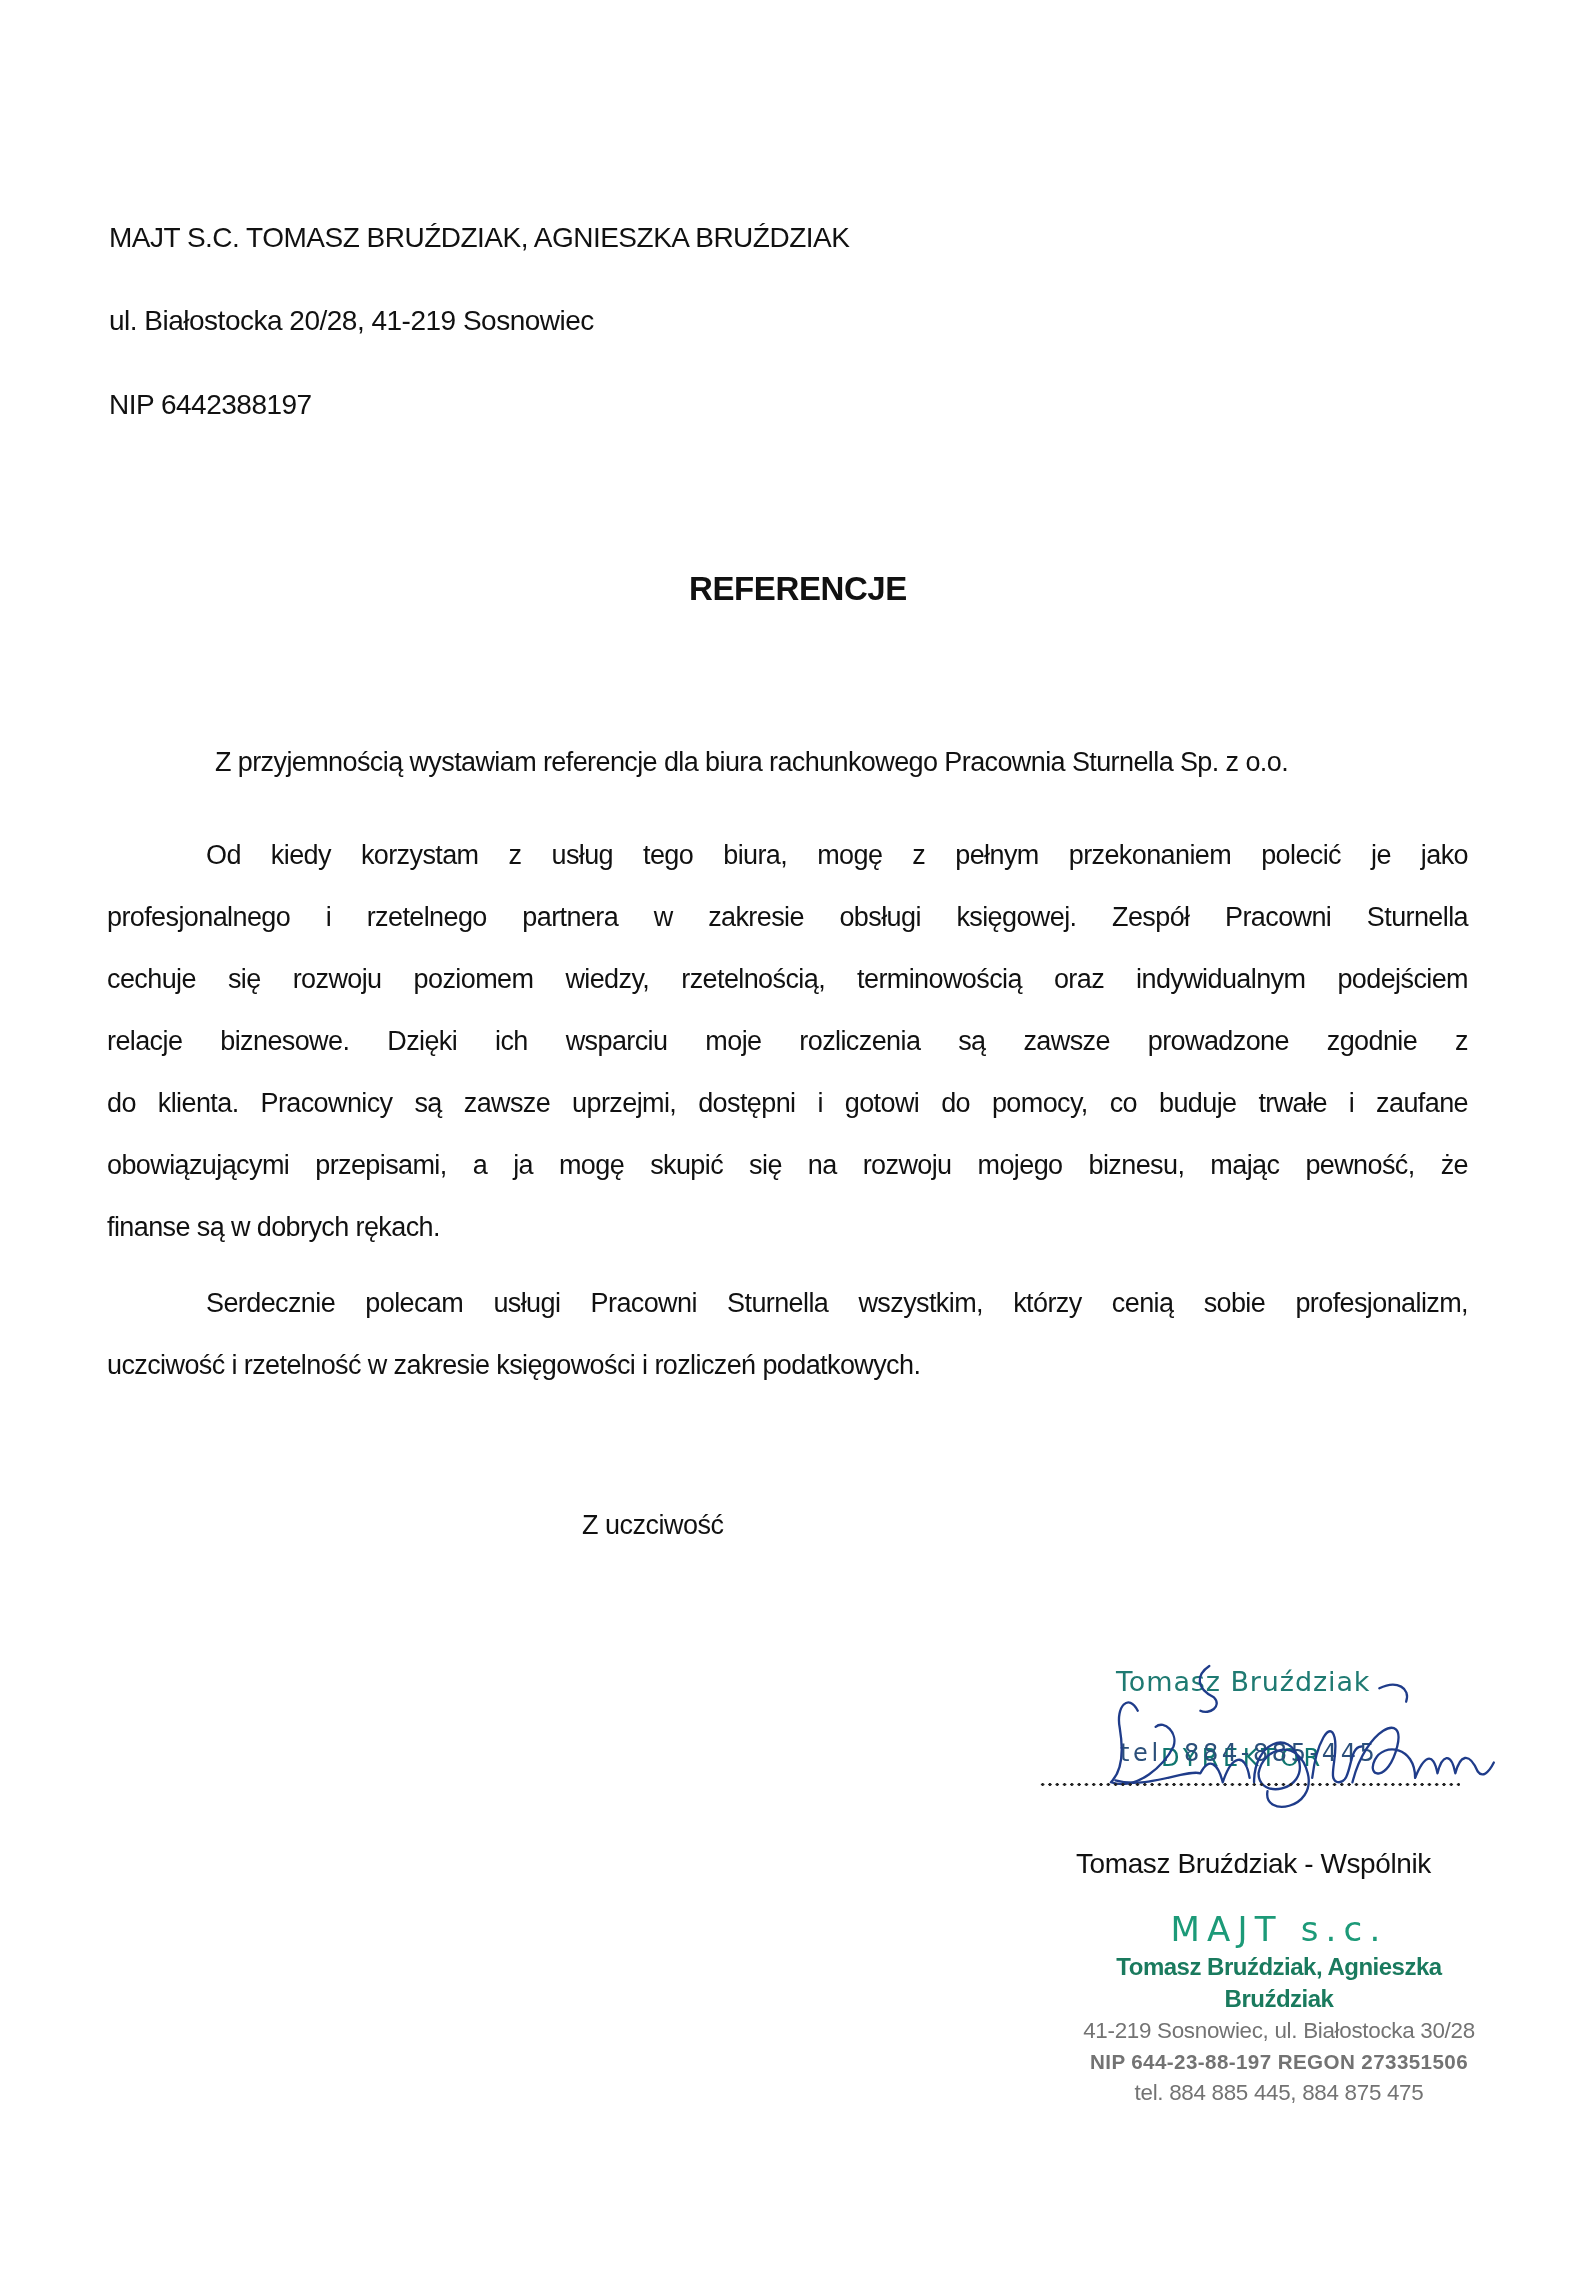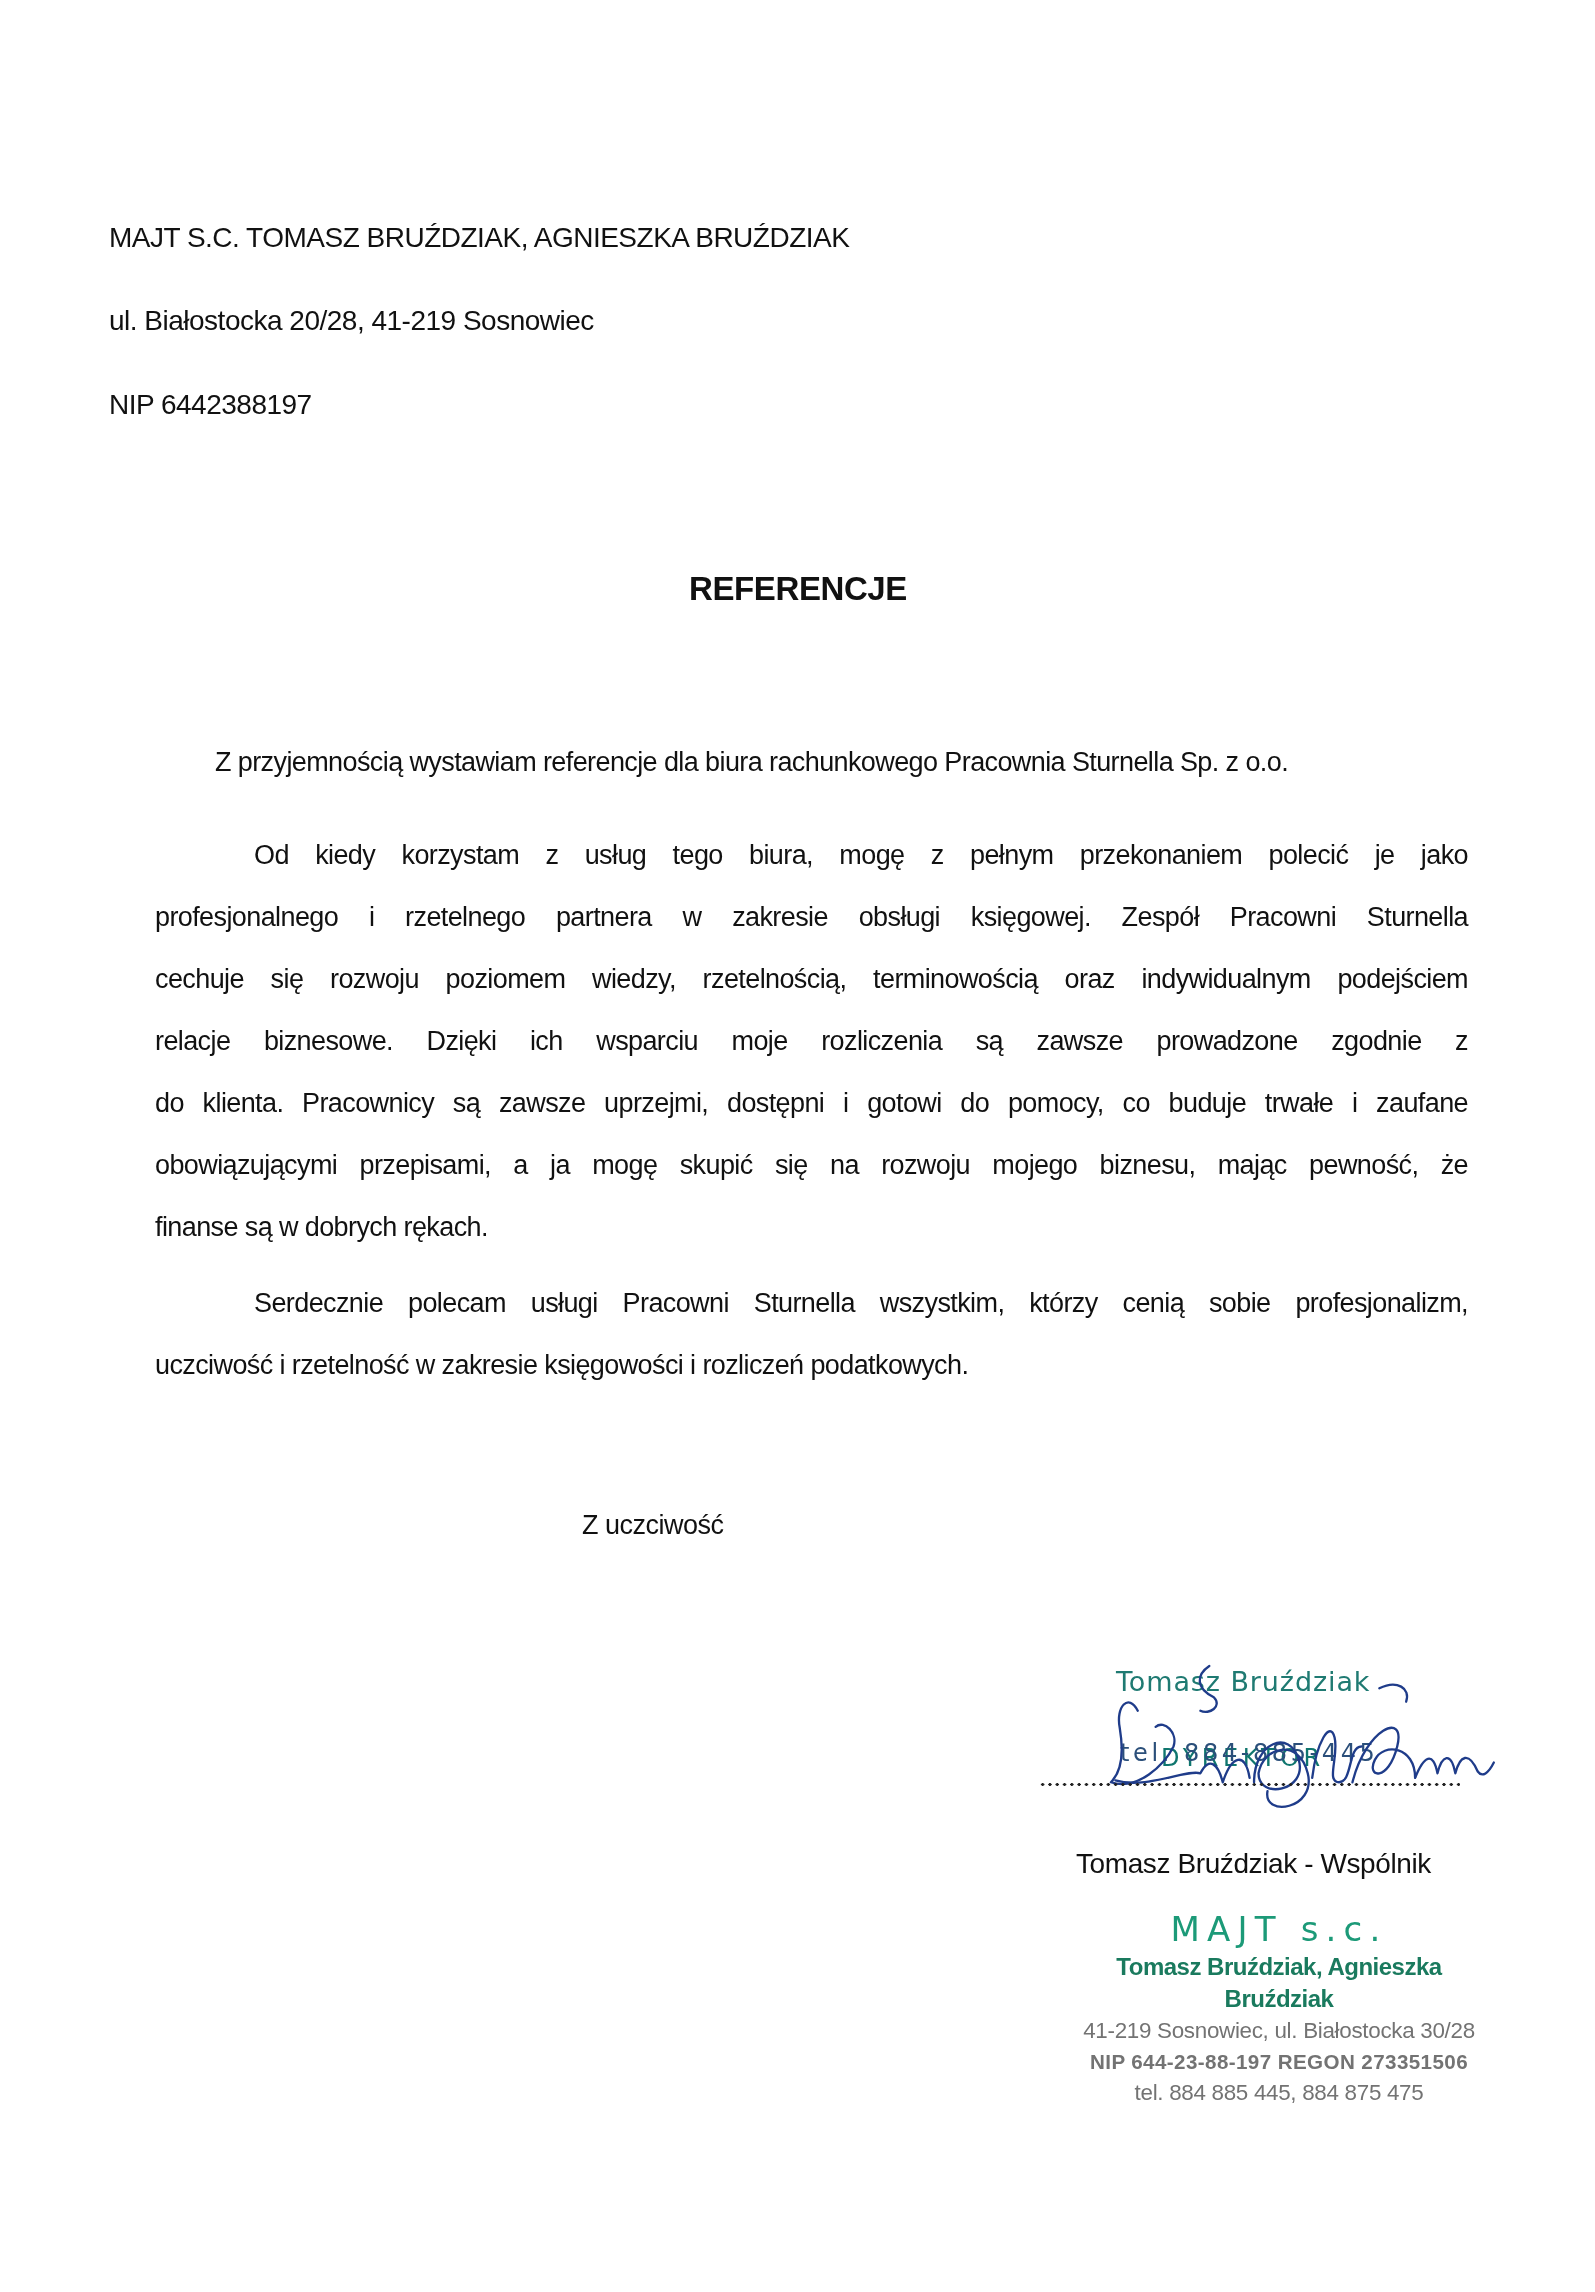--- a/index.html
+++ b/index.html
@@ -5,21 +5,21 @@
   html, body { margin: 0; padding: 0; background: #ffffff; }
   body { width: 1596px; height: 2293px; position: relative; overflow: hidden;
          font-family: "Liberation Sans", sans-serif; color: #111111; }
   .page { position: absolute; left: 0; top: 0; width: 1596px; height: 2293px; background: #fff; }
   .hdr { position: absolute; left: 109px; font-size: 28px; letter-spacing: -0.5px; white-space: nowrap; }
   .title { position: absolute; left: 0; width: 1596px; top: 570px; text-align: center;
            font-size: 33px; font-weight: bold; letter-spacing: -0.4px; }
   .intro { position: absolute; left: 215px; top: 747px; font-size: 27px; letter-spacing: -0.6px; white-space: nowrap; }
   .para { position: absolute; left: 107px; width: 1361px; font-size: 27px; line-height: 62px;
           text-align: justify; letter-spacing: -0.6px; }
-  .para .ln { display: block; text-align: justify; text-align-last: justify; height: 62px; white-space: nowrap; margin-left: 48px; }
+  .para .ln { display: block; text-align: justify; text-align-last: justify; height: 62px; white-space: nowrap; }
   .para .ln.first { padding-left: 99px; }
   .para .ln.last { text-align-last: left; }
   .closing { position: absolute; left: 582px; top: 1510px; font-size: 27px; letter-spacing: -0.5px; }
   .sig-area { position: absolute; left: 1030px; top: 1657px; width: 466px; height: 152px; }
   .stamp1 { position: absolute; font-family: "DejaVu Sans", sans-serif; color: #1a6e6a; white-space: nowrap; }
   .stamp1.name { left: 86px; top: 9px; font-size: 27px; letter-spacing: 0.9px; color: #1f7a72; text-align: right; }
   .stamp1.role { left: 131px; top: 47px; font-size: 24px; letter-spacing: 4.5px; color: #0f766e; margin-top: 40px; }
   .stamp1.tel { left: 90px; top: 82px; font-size: 24px; letter-spacing: 3.6px; color: #2b4f7a; }
   .sig-svg { position: absolute; left: 0; top: 0; }
   .dots { position: absolute; left: 1039px; top: 1782px; width: 421px; height: 5.4px;

